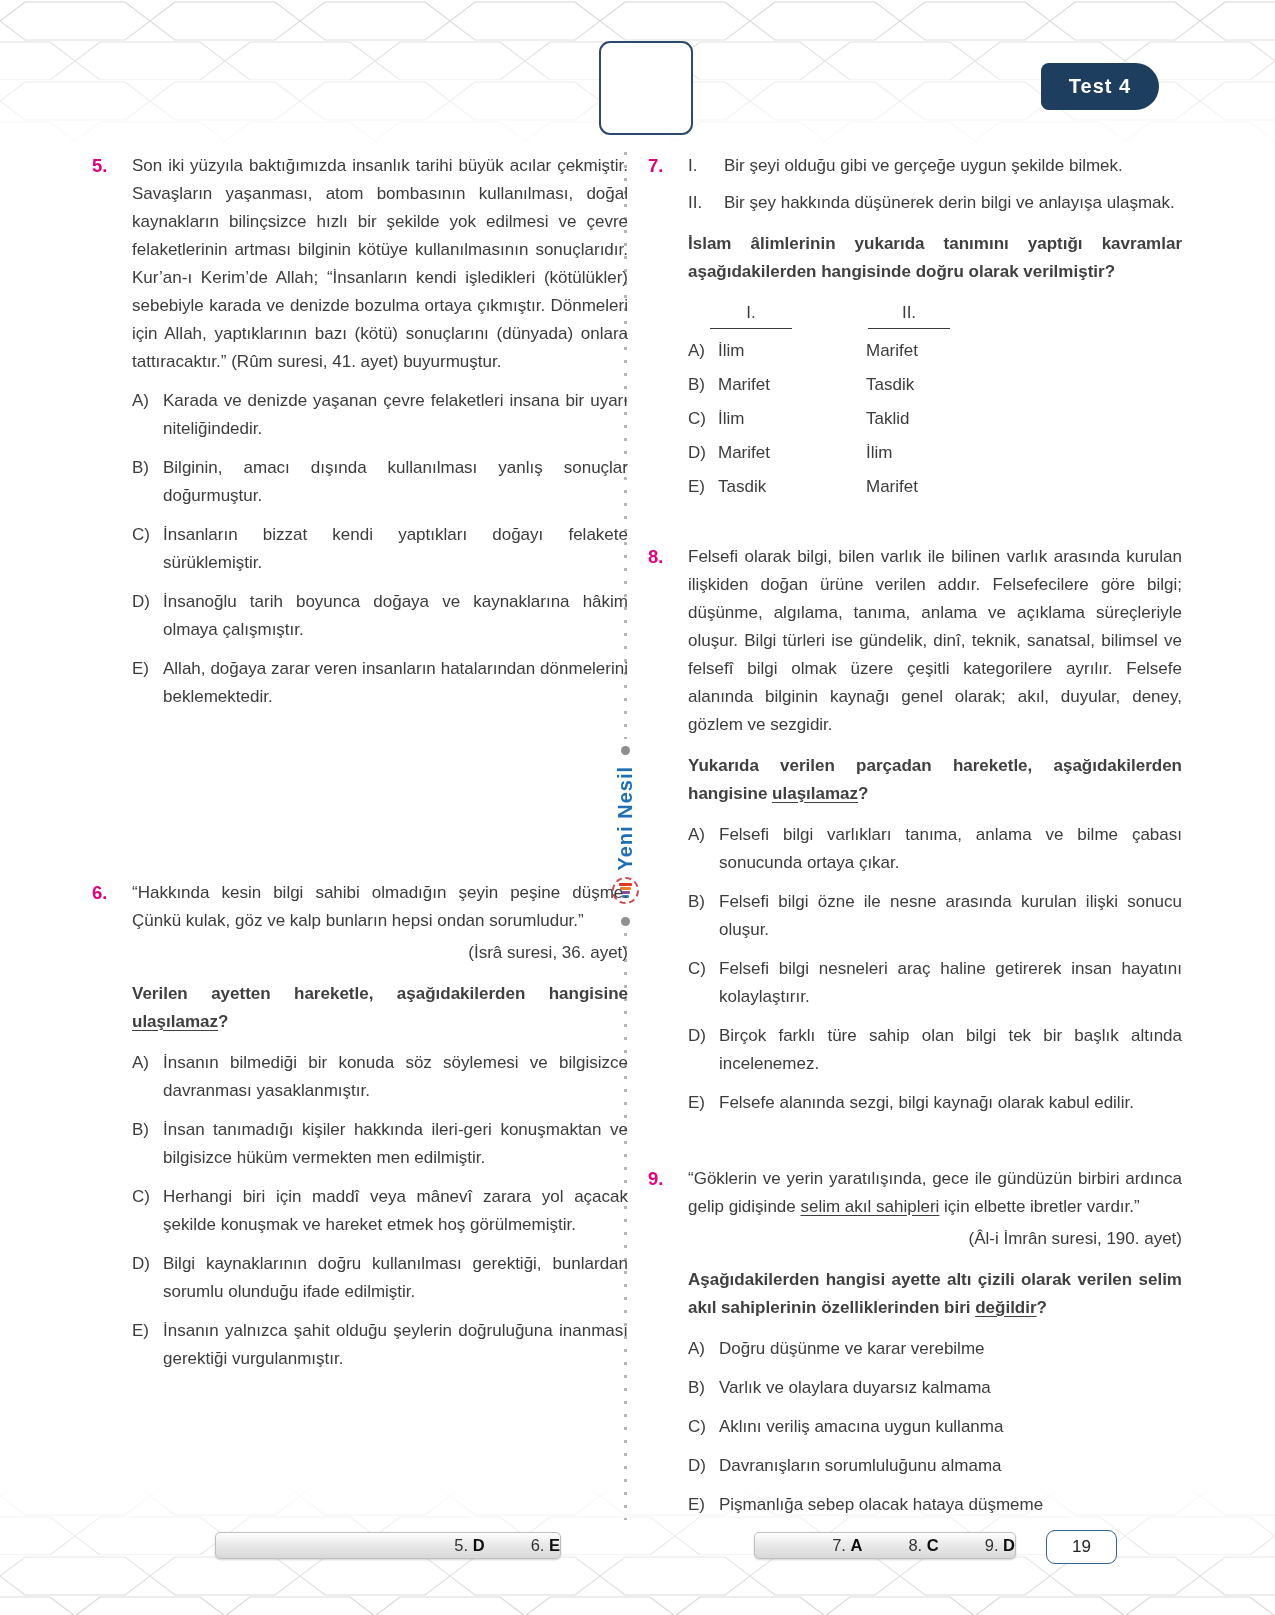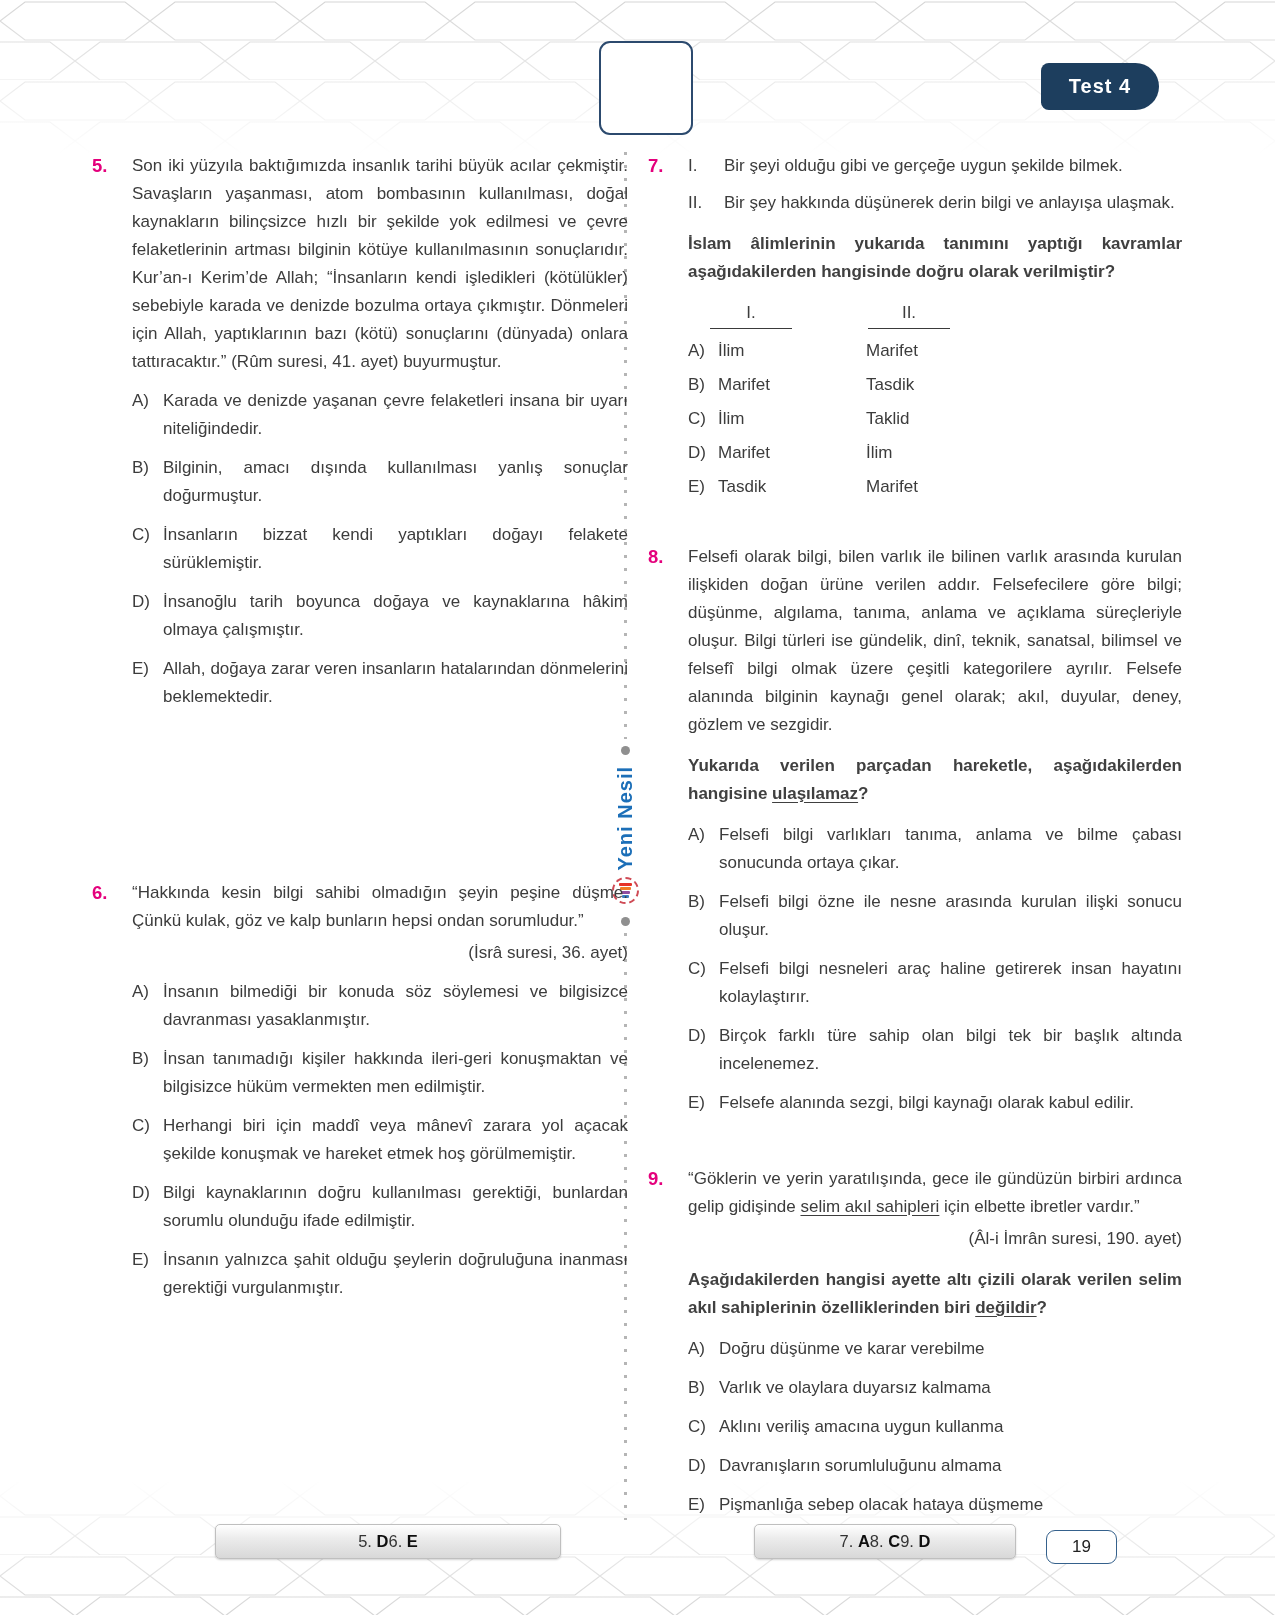--- a/index.html
+++ b/index.html
@@ -72,26 +72,26 @@
   .brand-mark { width:27px; height:27px; border:2px dashed #cf4a55; border-radius:50%;
     display:flex; flex-direction:column; align-items:center; justify-content:center;
     gap:1px; margin-bottom:6px; flex:0 0 auto; background:#fff; }
   .bar { height:3px; border-radius:1px; }
   .bar1 { width:13px; background:#e63329; }
   .bar2 { width:11px; background:#f07d26; }
   .bar3 { width:9px;  background:#8e4da0; }
   .bar4 { width:7px;  background:#3a7ec2; }
 
   
-  .answers-bar { position:absolute; height:35px; bottom:56px;
+  .answers-bar { position:absolute; height:27px; bottom:56px;
     background:linear-gradient(#ffffff, #ececec 40%, #d8d8d8);
     border:1px solid #bfbfbf; border-radius:5px;
     box-shadow:0 1px 2px rgba(0,0,0,.18);
-    display:flex; align-items:center; justify-content:center;
-    font-size:16.5px; color:#333; }
+    display:flex; align-items:center; justify-content:flex-end;
+    font-size:16.5px; color:#333;gap:46px; }
   .answers-left  { left:215px; width:346px; }
   .answers-right { left:754px; width:262px; }
   .ans-item b { color:#0e0e0e; }
   .page-box { position:absolute; left:1046px; bottom:51px; width:71px; height:34px;
     background:#fff; border:1.6px solid #35618c; border-radius:9px;
     display:flex; align-items:center; justify-content:center;
     font-size:17px; color:#222; }
 </style>
 </head>
 <body>
@@ -175,20 +175,21 @@
       </div>
     </div>
 
     <div class="spacer-q6"></div>
 
     <div class="question">
       <div class="qnum">6.</div>
       <div class="qbody">
         <div class="para quote">“Hakkında kesin bilgi sahibi olmadığın şeyin peşine düşme. Çünkü kulak, göz ve kalp bunların hepsi ondan sorumludur.”</div>
         <div class="src">(İsrâ suresi, 36. ayet)</div>
+        <div class="stem"><span>Verilen ayetten hareketle, aşağıdakilerden hangisine </span><u>ulaşılamaz</u><span>?</span></div>
         <div>
 
             <div class="opt">
               <span class="opt-label">A)</span>
               <span class="opt-text">İnsanın bilmediği bir konuda söz söylemesi ve bilgisizce davranması yasaklanmıştır.</span>
             </div>
 
             <div class="opt">
               <span class="opt-label">B)</span>
               <span class="opt-text">İnsan tanımadığı kişiler hakkında ileri-geri konuşmaktan ve bilgisizce hüküm vermekten men edilmiştir.</span>

